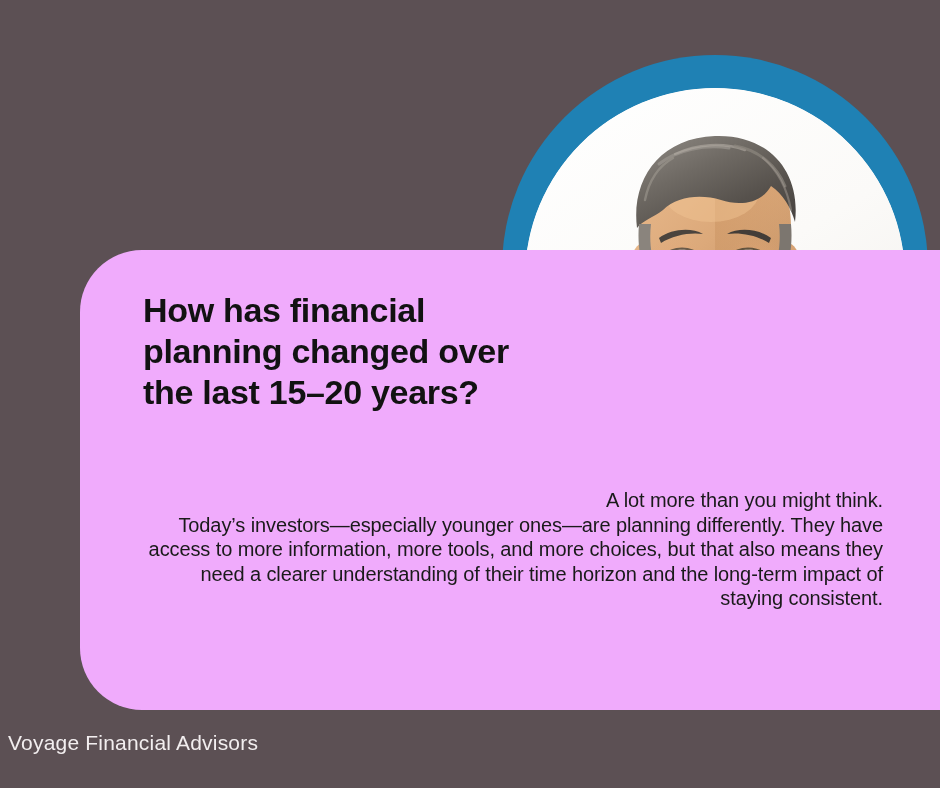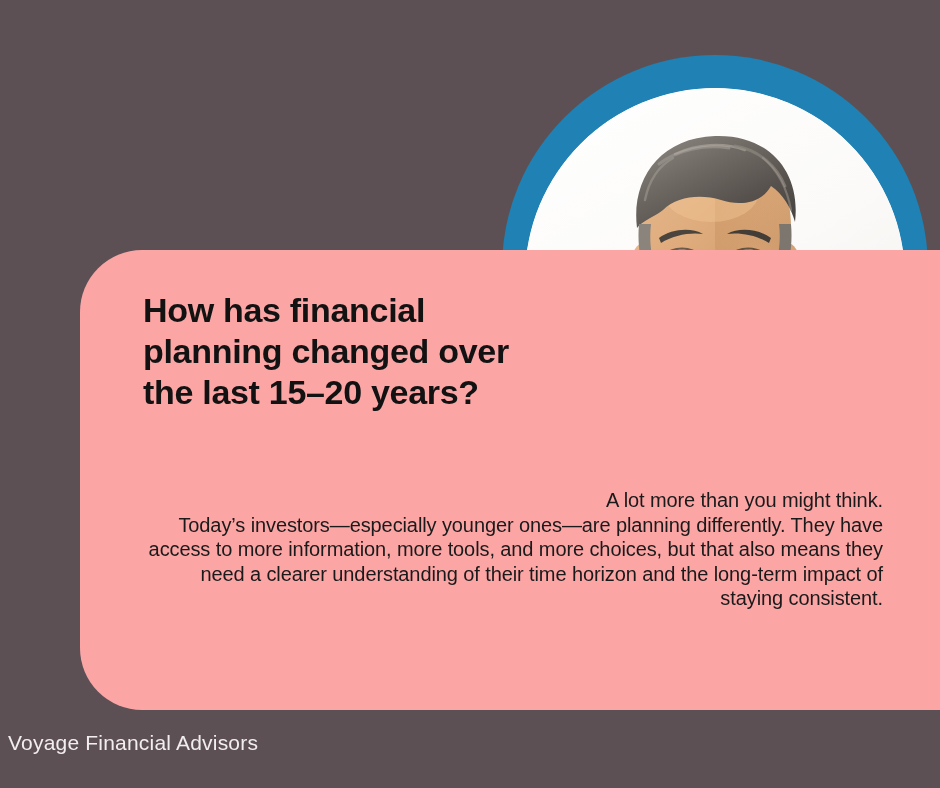--- a/index.html
+++ b/index.html
@@ -51,21 +51,21 @@
     display: block;
   }
 
   
   .card {
     position: absolute;
     left: 80px;
     top: 250px;
     width: 860px;
     height: 460px;
-    background: #fca5a5;
+    background: #f0abfc;
     border-top-left-radius: 62px;
     border-bottom-left-radius: 62px;
     border-top-right-radius: 0;
     border-bottom-right-radius: 0;
     z-index: 3;
   }
 
   .headline {
     position: absolute;
     left: 63px;

